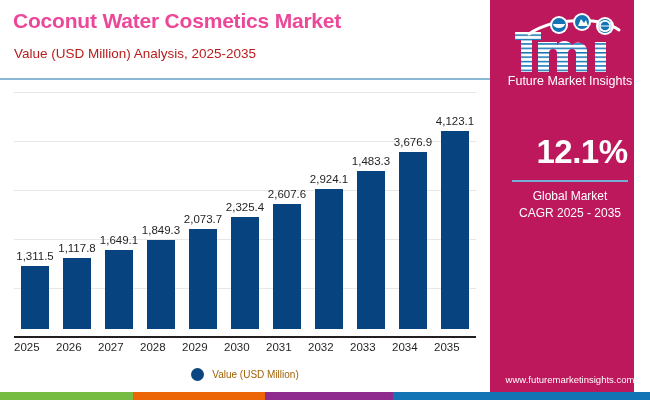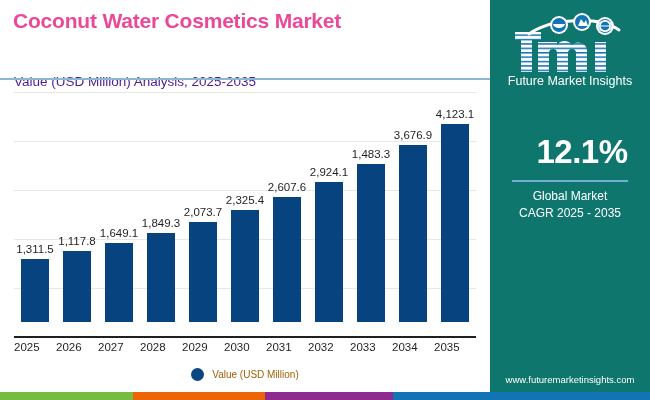--- a/index.html
+++ b/index.html
@@ -46,23 +46,22 @@
     font-weight: bold;
     color: #ec4899;
     letter-spacing: -0.2px;
     white-space: nowrap;
   }
   .chart-subtitle {
     position: absolute;
     left: 14px;
     top: 46px;
     font-size: 13.5px;
-    color: #4c1d95;
+    color: #b91c1c;
     white-space: nowrap;
-    margin-top: 28px;
   }
   .header-rule {
     position: absolute;
     left: 0;
     top: 78px;
     width: 490px;
     height: 2px;
     background: #8cb8d6;
   }
 
@@ -91,21 +90,21 @@
   }
 
   .bars {
     position: absolute;
     left: 0; top: 0;
     width: 462px;
     height: 245px;
   }
   .bar-slot {
     position: absolute;
-    bottom: 15px;
+    bottom: 8px;
     width: 42px;
     height: 311px;
   }
   .bar {
     position: absolute;
     bottom: 0;
     left: 7px;
     width: 28px;
     background: #06437f;
   }
@@ -155,23 +154,23 @@
   .legend-label {
     font-size: 10px;
     color: #a16207;
   }
 
   
   .brand-panel {
     position: absolute;
     left: 490px;
     top: 0;
-    width: 160px;
+    width: 144px;
     height: 400px;
-    background: #0f766e;
+    background: #be185d;
     overflow: hidden;
   }
   .logo-wrap {
     position: absolute;
     left: 0;
     top: 8px;
     width: 160px;
     height: 82px;
   }
   .logo-svg { display:block; margin: 0 auto; }

